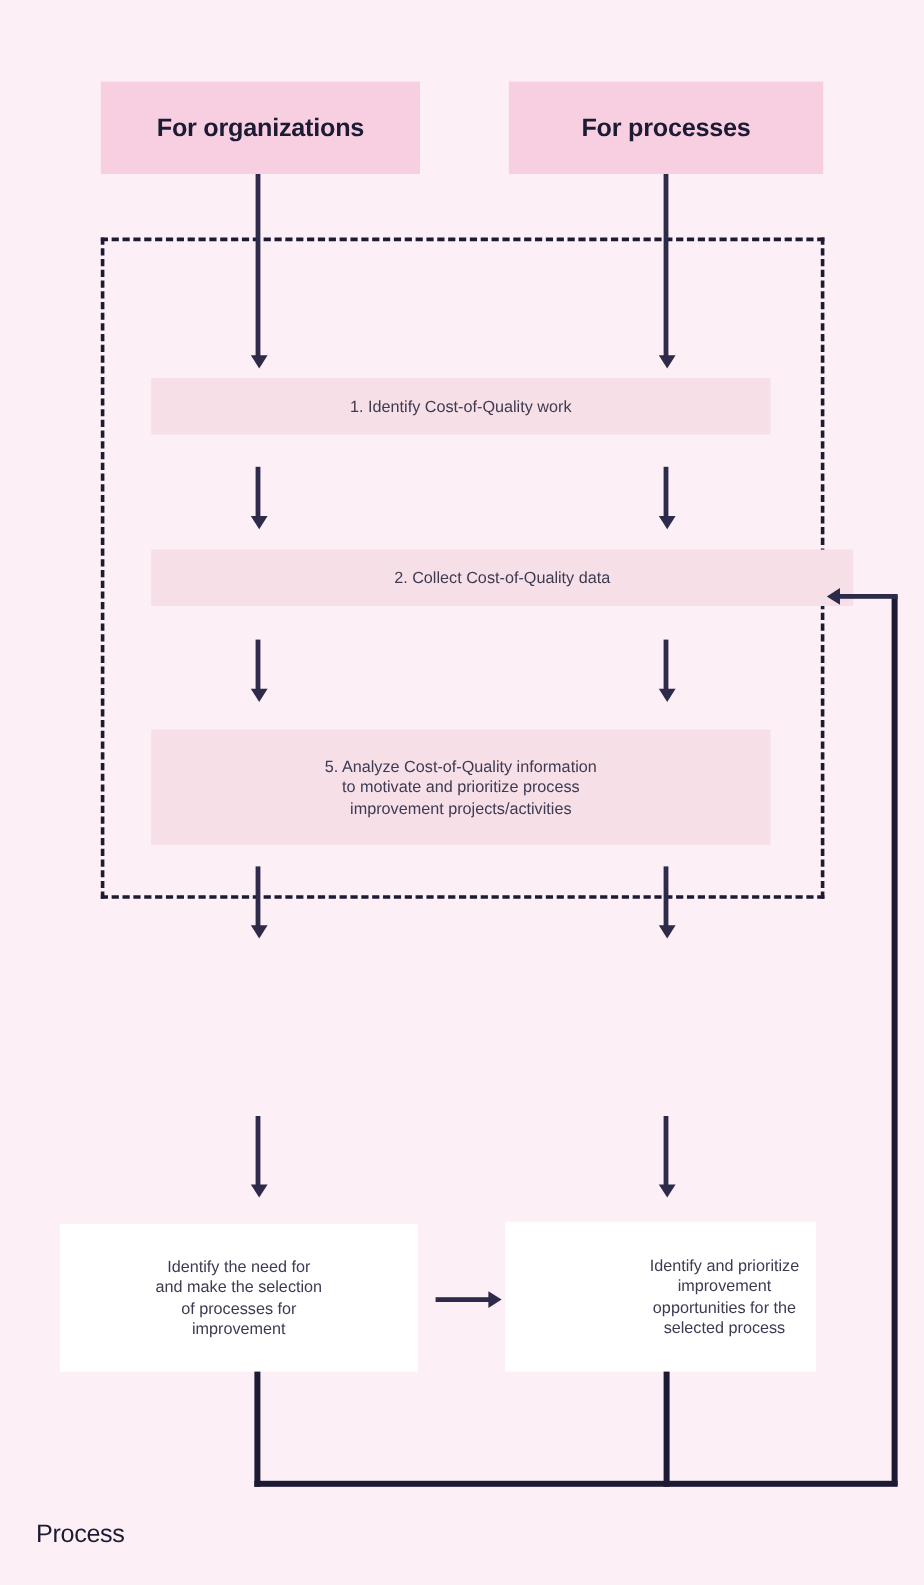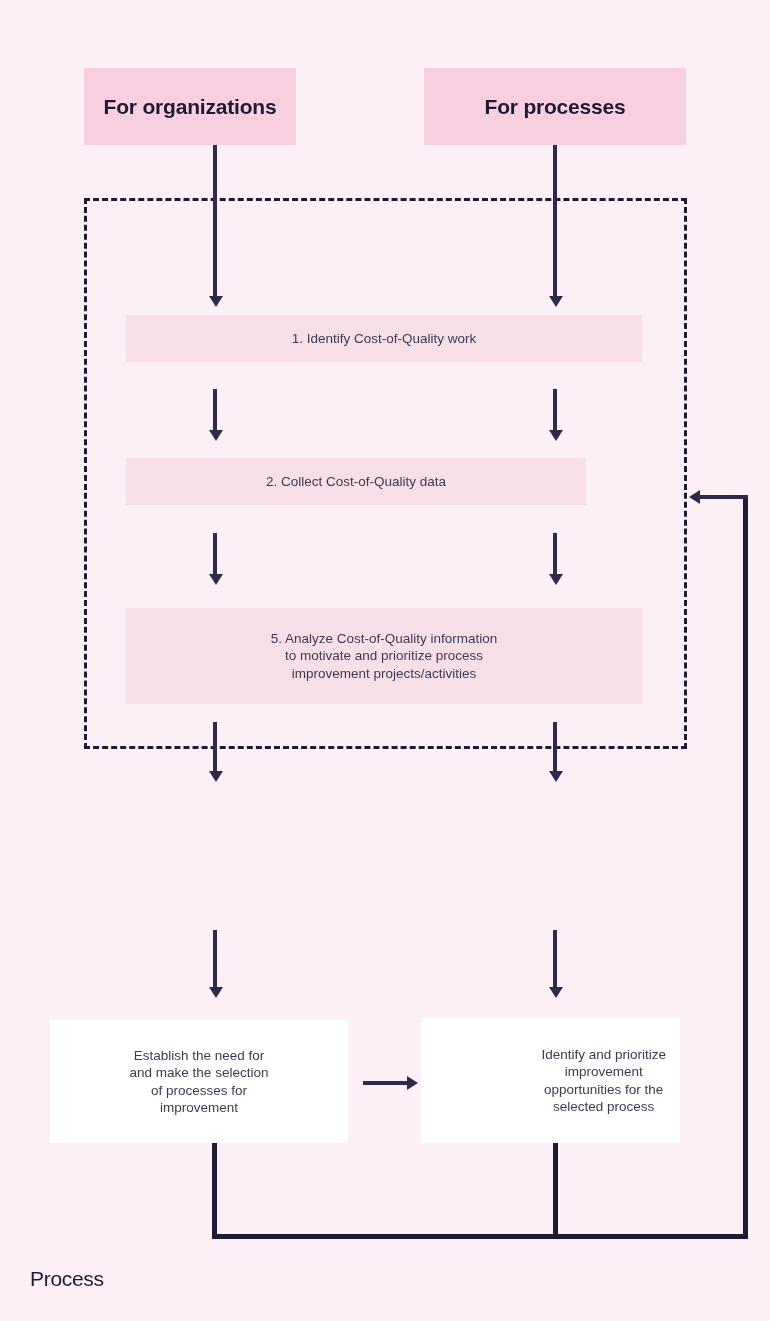--- a/index.html
+++ b/index.html
@@ -114,21 +114,21 @@
     letter-spacing: -0.3px;
   }
 
   .nowrap-lines { white-space: pre-line; }
 </style>
 </head>
 <body>
 
 <div id="canvas">
 
-  <div class="abs header-box" style="left:84px; top:68px; width:212px; height:77px;justify-content:center;">
+  <div class="abs header-box" style="left:84px; top:68px; width:266px; height:77px;justify-content:center;">
     <span>For organizations</span>
   </div>
 
   <div class="abs header-box" style="left:424px; top:68px; width:262px; height:77px;">
     <span>For processes</span>
   </div>
 
   <div class="abs dashed-region" style="left:84px; top:198px; width:603px; height:551px;"></div>
 
 
@@ -141,21 +141,21 @@
   <div class="abs proc-box" style="left:126px; top:315px; width:516px; height:47px;">
     <span>1. Identify Cost-of-Quality work</span>
   </div>
 
   <div class="abs v-line" style="left:213px; top:389px; height:42px;"></div>
   <div class="abs arrow-down-head" style="left:209px; top:430px;"></div>
 
   <div class="abs v-line" style="left:553px; top:389px; height:42px;"></div>
   <div class="abs arrow-down-head" style="left:549px; top:430px;"></div>
 
-  <div class="abs proc-box" style="left:126px; top:458px; width:460px; height:47px;">
+  <div class="abs proc-box" style="left:126px; top:458px; width:585px; height:47px;">
     <span>2. Collect Cost-of-Quality data</span>
   </div>
 
   <div class="abs v-line" style="left:213px; top:533px; height:42px;"></div>
   <div class="abs arrow-down-head" style="left:209px; top:574px;"></div>
 
   <div class="abs v-line" style="left:553px; top:533px; height:42px;"></div>
   <div class="abs arrow-down-head" style="left:549px; top:574px;"></div>
 
   <div class="abs proc-box nowrap-lines" style="left:126px; top:608px; width:516px; height:96px;">
@@ -171,21 +171,21 @@
   <div class="abs arrow-down-head" style="left:549px; top:771px;"></div>
 
 
   <div class="abs v-line" style="left:213px; top:930px; height:58px;"></div>
   <div class="abs arrow-down-head" style="left:209px; top:987px;"></div>
 
   <div class="abs v-line" style="left:553px; top:930px; height:58px;"></div>
   <div class="abs arrow-down-head" style="left:549px; top:987px;"></div>
 
   <div class="abs white-box nowrap-lines" style="left:50px; top:1020px; width:298px; height:123px;">
-    <span>Establish the need for
+    <span>Identify the need for
 and make the selection
 of processes for
 improvement</span>
   </div>
 
   <div class="abs white-box nowrap-lines" style="left:421px; top:1018px; width:259px; height:125px;justify-content:flex-end;">
     <span>Identify and prioritize
 improvement
 opportunities for the
 selected process</span>

